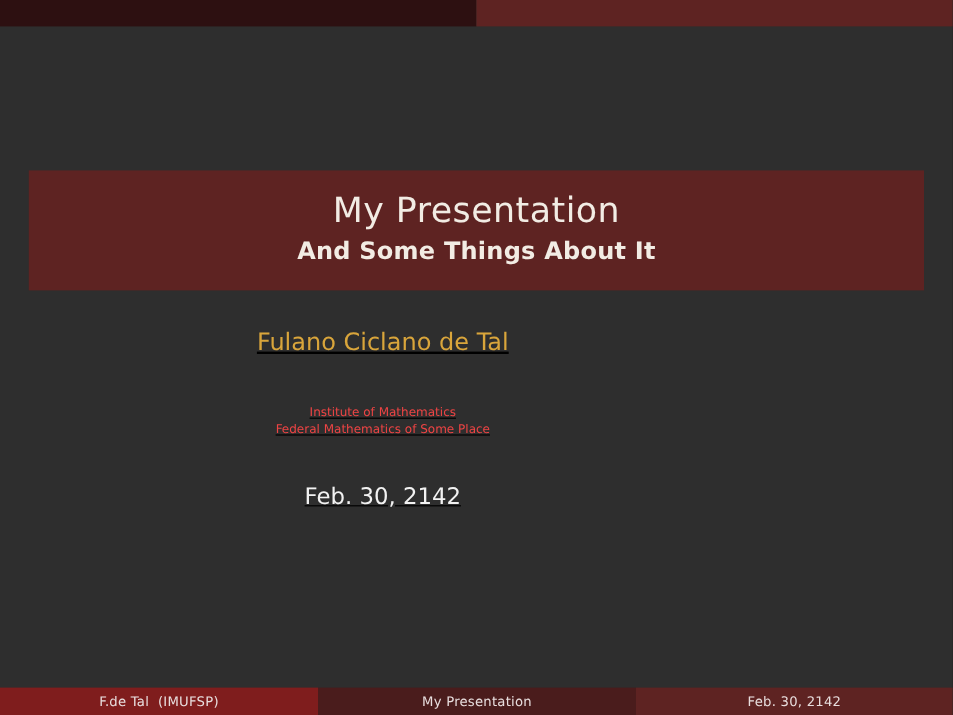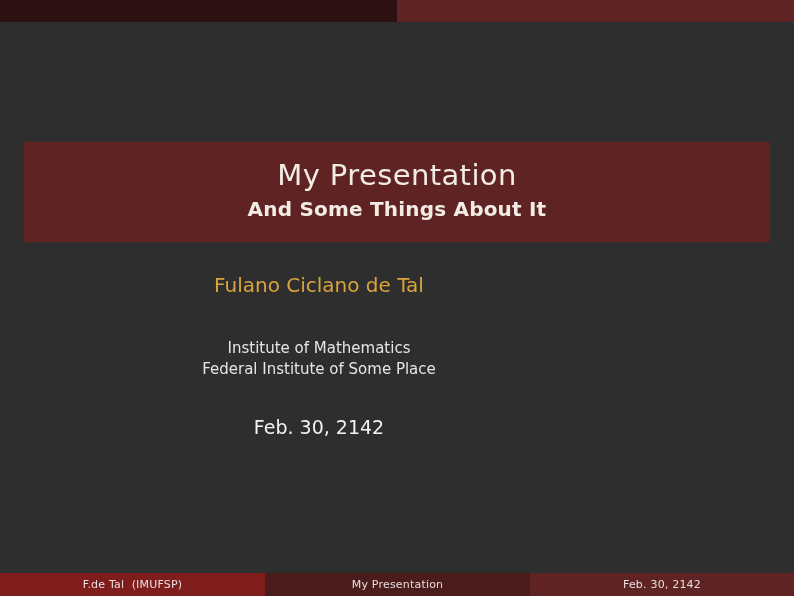--- a/index.html
+++ b/index.html
@@ -74,32 +74,33 @@
     white-space: nowrap;
   }
 
   
   .centerstack {
     position: absolute;
     left: 0;
     top: 274px;
     width: 638px;
     text-align: center;
+    text-decoration: underline;
   }
   .author {
     color: #d9a53b;
     font-size: 20px;
     line-height: 1.1;
     margin: 0;
     white-space: nowrap;
   }
   .institute {
     margin: 42px 0 0 0;
-    color: #e5e5e5;
-    font-size: 15px;
+    color: #ef4444;
+    font-size: 10px;
     line-height: 1.38;
   }
   .institute div {
     white-space: nowrap;
   }
   .date {
     margin: 38px 0 0 0;
     color: #f2f2f2;
     font-size: 19px;
     line-height: 1.1;
@@ -153,21 +154,21 @@
   <div class="titleblock">
     <div class="title">My Presentation</div>
     <div class="subtitle">And Some Things About It</div>
   </div>
 
   <div class="centerstack">
     <div class="author">Fulano Ciclano de Tal</div>
 
     <div class="institute">
       <div>Institute of Mathematics</div>
-      <div>Federal Institute of Some Place</div>
+      <div>Federal Mathematics of Some Place</div>
     </div>
 
     <div class="date">Feb. 30, 2142</div>
   </div>
 
   <div class="footer">
     <div class="footer-seg footer-author">F.de Tal  (IMUFSP)</div>
     <div class="footer-seg footer-title">My Presentation</div>
     <div class="footer-seg footer-date">Feb. 30, 2142</div>
   </div>

